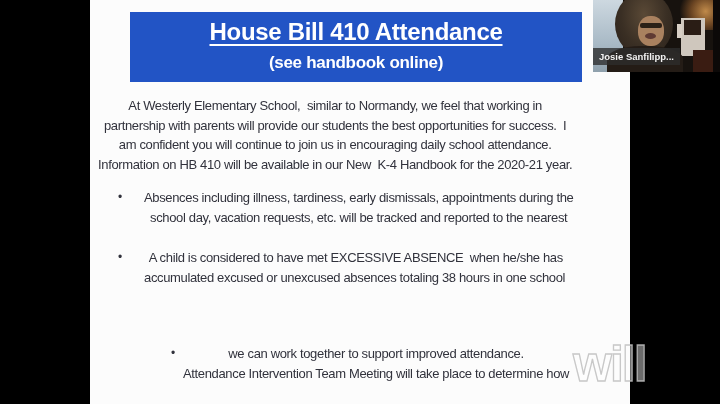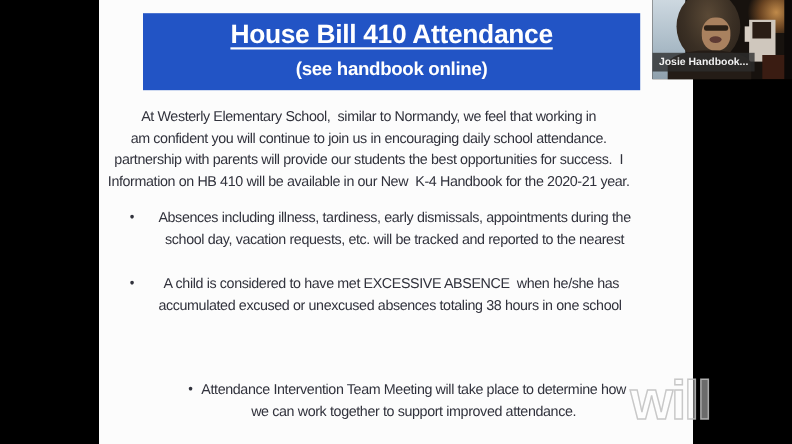--- a/index.html
+++ b/index.html
@@ -55,22 +55,22 @@
 
   <div class="slide">
 
     <div class="banner">
       <div class="l1">House Bill 410 Attendance</div>
       <div class="l2">(see handbook online)</div>
     </div>
 
     <div class="intro txt">
       <div class="ln">At Westerly Elementary School,  similar to Normandy, we feel that working in</div>
+      <div class="ln">partnership with parents will provide our students the best opportunities for success.  I</div>
       <div class="ln">am confident you will continue to join us in encouraging daily school attendance.</div>
-      <div class="ln">partnership with parents will provide our students the best opportunities for success.  I</div>
       <div class="ln">Information on HB 410 will be available in our New  K-4 Handbook for the 2020-21 year.</div>
     </div>
 
     <div class="bullet b1 txt">
       <span class="dot">•</span>
       <div class="lines">
         <div class="ln">Absences including illness, tardiness, early dismissals, appointments during the</div>
         <div class="ln">school day, vacation requests, etc. will be tracked and reported to the nearest</div>
       </div>
     </div>
@@ -80,38 +80,38 @@
       <div class="lines">
         <div class="ln"> A child is considered to have met EXCESSIVE ABSENCE  when he/she has</div>
         <div class="ln">accumulated excused or unexcused absences totaling 38 hours in one school</div>
       </div>
     </div>
 
 
     <div class="bullet sub txt">
       <span class="dot">•</span>
       <div class="lines">
+        <div class="ln">we can work together to support improved attendance.</div>
         <div class="ln">Attendance Intervention Team Meeting will take place to determine how</div>
-        <div class="ln">we can work together to support improved attendance.</div>
       </div>
     </div>
 
   </div>
 
   <div class="webcam">
     <div class="win"></div>
     <div class="glow"></div>
     <div class="mantel"></div>
     <div class="art"></div>
     <div class="candle"></div>
     <div class="chair"></div>
     <div class="wallr"></div>
     <div class="hair"></div>
     <div class="face"></div>
     <div class="glasses"></div>
     <div class="smile"></div>
     <div class="shoulders"></div>
-    <div class="name-label">Josie Handbook...</div>
+    <div class="name-label">Josie Sanfilipp...</div>
   </div>
 
   <div class="watermark">will</div>
 
 </div>
 
 </body></html>

